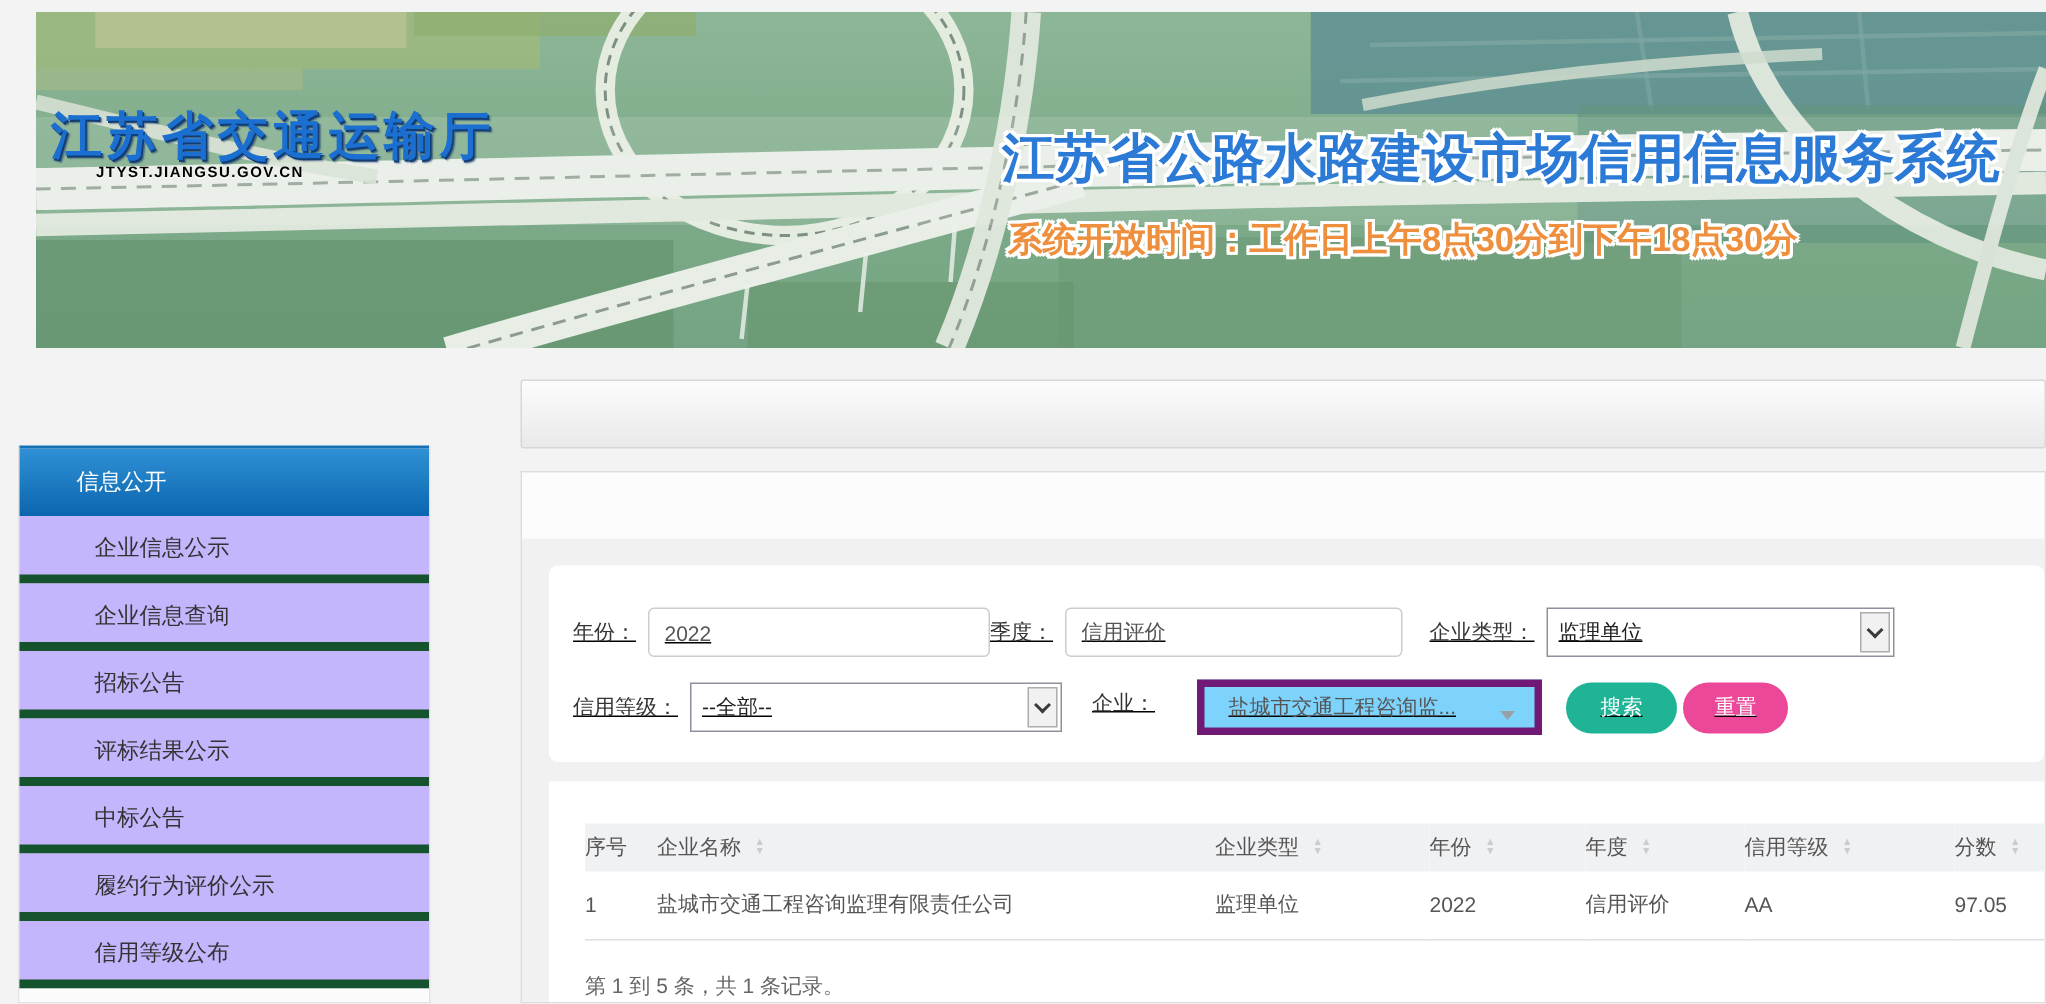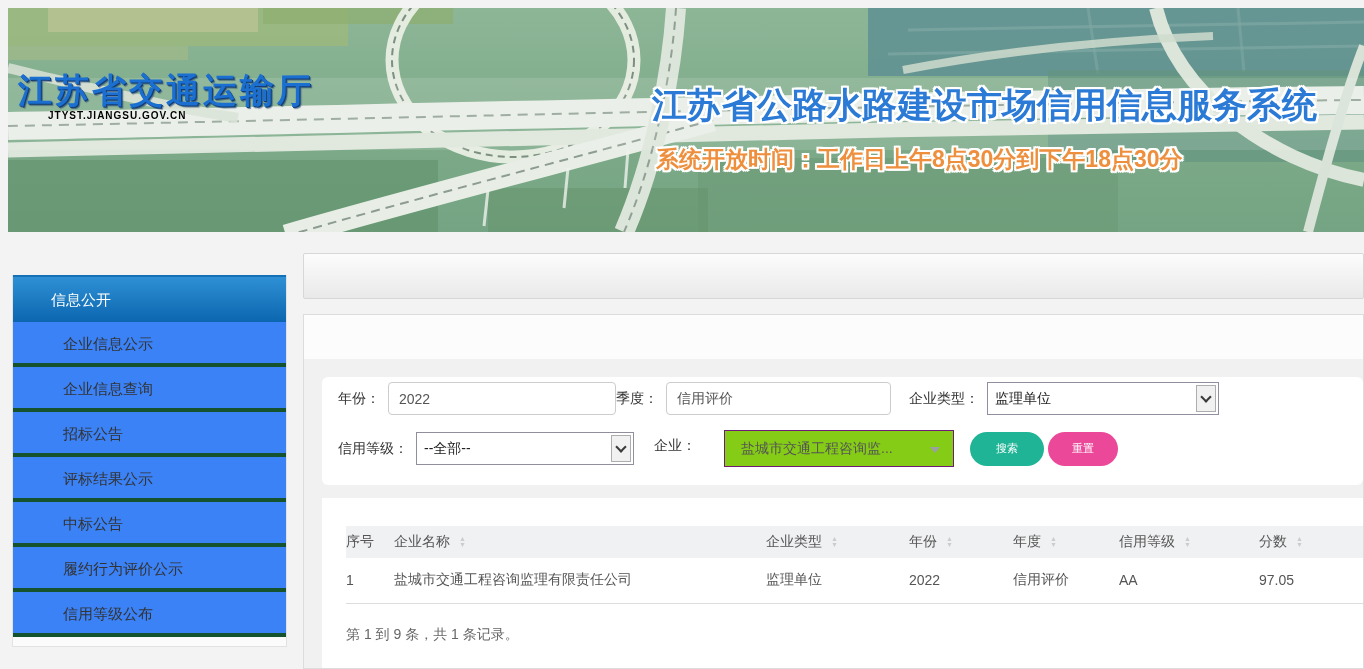--- a/index.html
+++ b/index.html
@@ -4,21 +4,21 @@
 <style>
   * { margin:0; padding:0; box-sizing:border-box; }
   html,body { width:1364px; height:669px; overflow:hidden; }
   body {
     background:#f3f3f4;
     font-family:"Liberation Sans","DejaVu Sans",sans-serif;
     position:relative;
   }
   
   .banner {
-    position:absolute; left:8px; top:8px; right:0; height:224px;
+    position:absolute; left:24px; top:8px; right:0; height:224px;
     overflow:hidden; background:#7aa888;
   }
   .banner svg { position:absolute; left:0; top:0; width:100%; height:100%; }
   .dept-name {
     position:absolute; left:10px; top:60px;
     font-size:34px; font-weight:bold; color:#1a6fd0; letter-spacing:3px;
     text-shadow:1px 1px 0 #123c72, 2px 2px 1px rgba(18,50,100,.55);
     white-space:nowrap;
   }
   .dept-url {
@@ -33,80 +33,80 @@
     text-shadow:-2px 0 0 #fff,2px 0 0 #fff,0 -2px 0 #fff,0 2px 0 #fff,
                 -2px -2px 0 #fff,2px -2px 0 #fff,-2px 2px 0 #fff,2px 2px 0 #fff;
   }
   .sys-sub {
     position:absolute; left:648px; top:136px;
     font-size:23px; font-weight:bold; color:#ee8f3d; white-space:nowrap;
     text-shadow:-2px 0 0 #fff,2px 0 0 #fff,0 -2px 0 #fff,0 2px 0 #fff,
                 -2px -2px 0 #fff,2px -2px 0 #fff,-2px 2px 0 #fff,2px 2px 0 #fff;
   }
   
-  .layout { position:absolute; left:12px; top:253px; right:0; bottom:0; display:flex; align-items:center; }
+  .layout { position:absolute; left:12px; top:253px; right:0; bottom:0; display:flex; align-items:flex-end;gap:44px; }
   
   .sidebar { width:275px; flex:0 0 275px; background:#fbfbfb; border:1px solid #e2e2e2; border-top:none; }
   .sidebar-header {
     height:47px; line-height:45px; padding-left:38px;
     background:linear-gradient(#2f90d5,#0b66af);
     border-top:2px solid #1571b6;
     color:#fff; font-size:15px; cursor:pointer;
   }
   .sidebar-item {
     height:45px; line-height:44px; padding-left:50px;
-    font-size:15px; color:#333; background:#3b82f6;
-    border-bottom:4px solid #14532d; cursor:pointer;
+    font-size:15px; color:#333; background:#c4b5fd;
+    border-bottom:6px solid #14532d; cursor:pointer;
   }
   .sidebar-item-partial { height:9px; background:#fbfbfb; }
   
   .main { flex:1 1 auto; margin-left:16px; min-width:0; }
   .topbar {
     height:46px; border:1px solid #d7d7d7; border-radius:2px;
     background:linear-gradient(#fcfcfc,#e9e9ea);
   }
   .panel {
     margin-top:15px; background:#fff; border:1px solid #dcdcdc;
     height:355px; overflow:hidden;
   }
   .panel-top { height:44px; background:#fcfcfc; }
   .gray-area { background:#f1f1f2; padding:18px 0 0 18px; height:311px; }
   
-  .search-card { background:#fff; border-radius:6px; padding:5px 0 18px 16px; }
+  .search-card { background:#fff; border-radius:6px; padding:28px 0 18px 16px;text-decoration:underline; }
   .form-row { display:flex; align-items:center; }
   .form-row + .form-row { margin-top:15px; }
   .f-label { font-size:14px; color:#333; white-space:nowrap; }
   .text-input {
     height:33px; border:1px solid #ccc; border-radius:4px;
     padding:0 10px; font-size:14px; color:#555; background:#fff; outline:none;
     font-family:inherit;
   }
   .sel {
     position:relative; height:33px; border:1px solid #8f8f9d; background:#fff;
     display:flex; align-items:center; padding-left:7px; font-size:14px; color:#222;
     cursor:pointer;
   }
   .sel-arrowbox {
     position:absolute; top:2px; right:2px; bottom:2px; width:20px;
     background:#f1f1f1; border:1px solid #adadad;
     display:flex; align-items:center; justify-content:center;
   }
   .chev { width:8px; height:8px; border-right:2px solid #3a3a3a; border-bottom:2px solid #3a3a3a; transform:rotate(45deg); margin-top:-4px; }
   .combo {
-    position:relative; height:37px; border:1px solid #701a75; background:#84cc16;
+    position:relative; height:37px; border:5px solid #701a75; background:#7dd3fc;
     display:flex; align-items:center; padding-left:16px; font-size:14px; color:#555;
     cursor:pointer;
   }
   .combo-caret {
     position:absolute; right:13px; top:16px;
     width:0; height:0; border-left:5px solid transparent; border-right:5px solid transparent;
     border-top:6px solid #9aa0a6;
   }
   .btn {
-    height:34px; border:none; border-radius:17px; color:#fff; font-size:11px;
+    height:34px; border:none; border-radius:17px; color:#fff; font-size:14px;
     cursor:pointer; font-family:inherit;
   }
   .btn-search { width:74px; background:#20b496; margin-left:16px; }
   .btn-reset  { width:70px; background:#ec4899; margin-left:4px; }
   
   .table-card { background:#fff; margin-top:13px; padding:28px 0 40px 24px; min-height:150px; }
   table { border-collapse:collapse; table-layout:fixed; width:100%; }
   th {
     background:#f0f1f3; height:32px; font-weight:normal; text-align:left;
     font-size:14px; color:#555;
@@ -203,21 +203,21 @@
             <span class="f-label" style="margin-left:18px;margin-right:8px;">企业类型：</span>
             <div class="sel" style="width:232px;">
               <span>监理单位</span>
               <span class="sel-arrowbox">
                   <span class="chev"></span>
                 </span>
             </div>
           </div>
           <div class="form-row">
             <span class="f-label" style="margin-right:8px;">信用等级：</span>
-            <div class="sel" style="width:218px;">
+            <div class="sel" style="width:248px;">
               <span>--全部--</span>
               <span class="sel-arrowbox">
                   <span class="chev"></span>
                 </span>
             </div>
             <span class="f-label" style="margin-left:20px;margin-right:28px;margin-top:-6px;">企业：</span>
             <div class="combo" style="width:230px;">
               <span>盐城市交通工程咨询监...</span>
               <span class="combo-caret"></span>
             </div>
@@ -305,19 +305,19 @@
                 <td>1</td>
                 <td>盐城市交通工程咨询监理有限责任公司</td>
                 <td>监理单位</td>
                 <td>2022</td>
                 <td>信用评价</td>
                 <td>AA</td>
                 <td>97.05</td>
               </tr>
             </tbody>
           </table>
-          <div class="records-info">第 1 到 9 条，共 1 条记录。</div>
+          <div class="records-info">第 1 到 5 条，共 1 条记录。</div>
         </div>
 
       </div>
     </div>
   </div>
 </div>
 
 </body></html>

